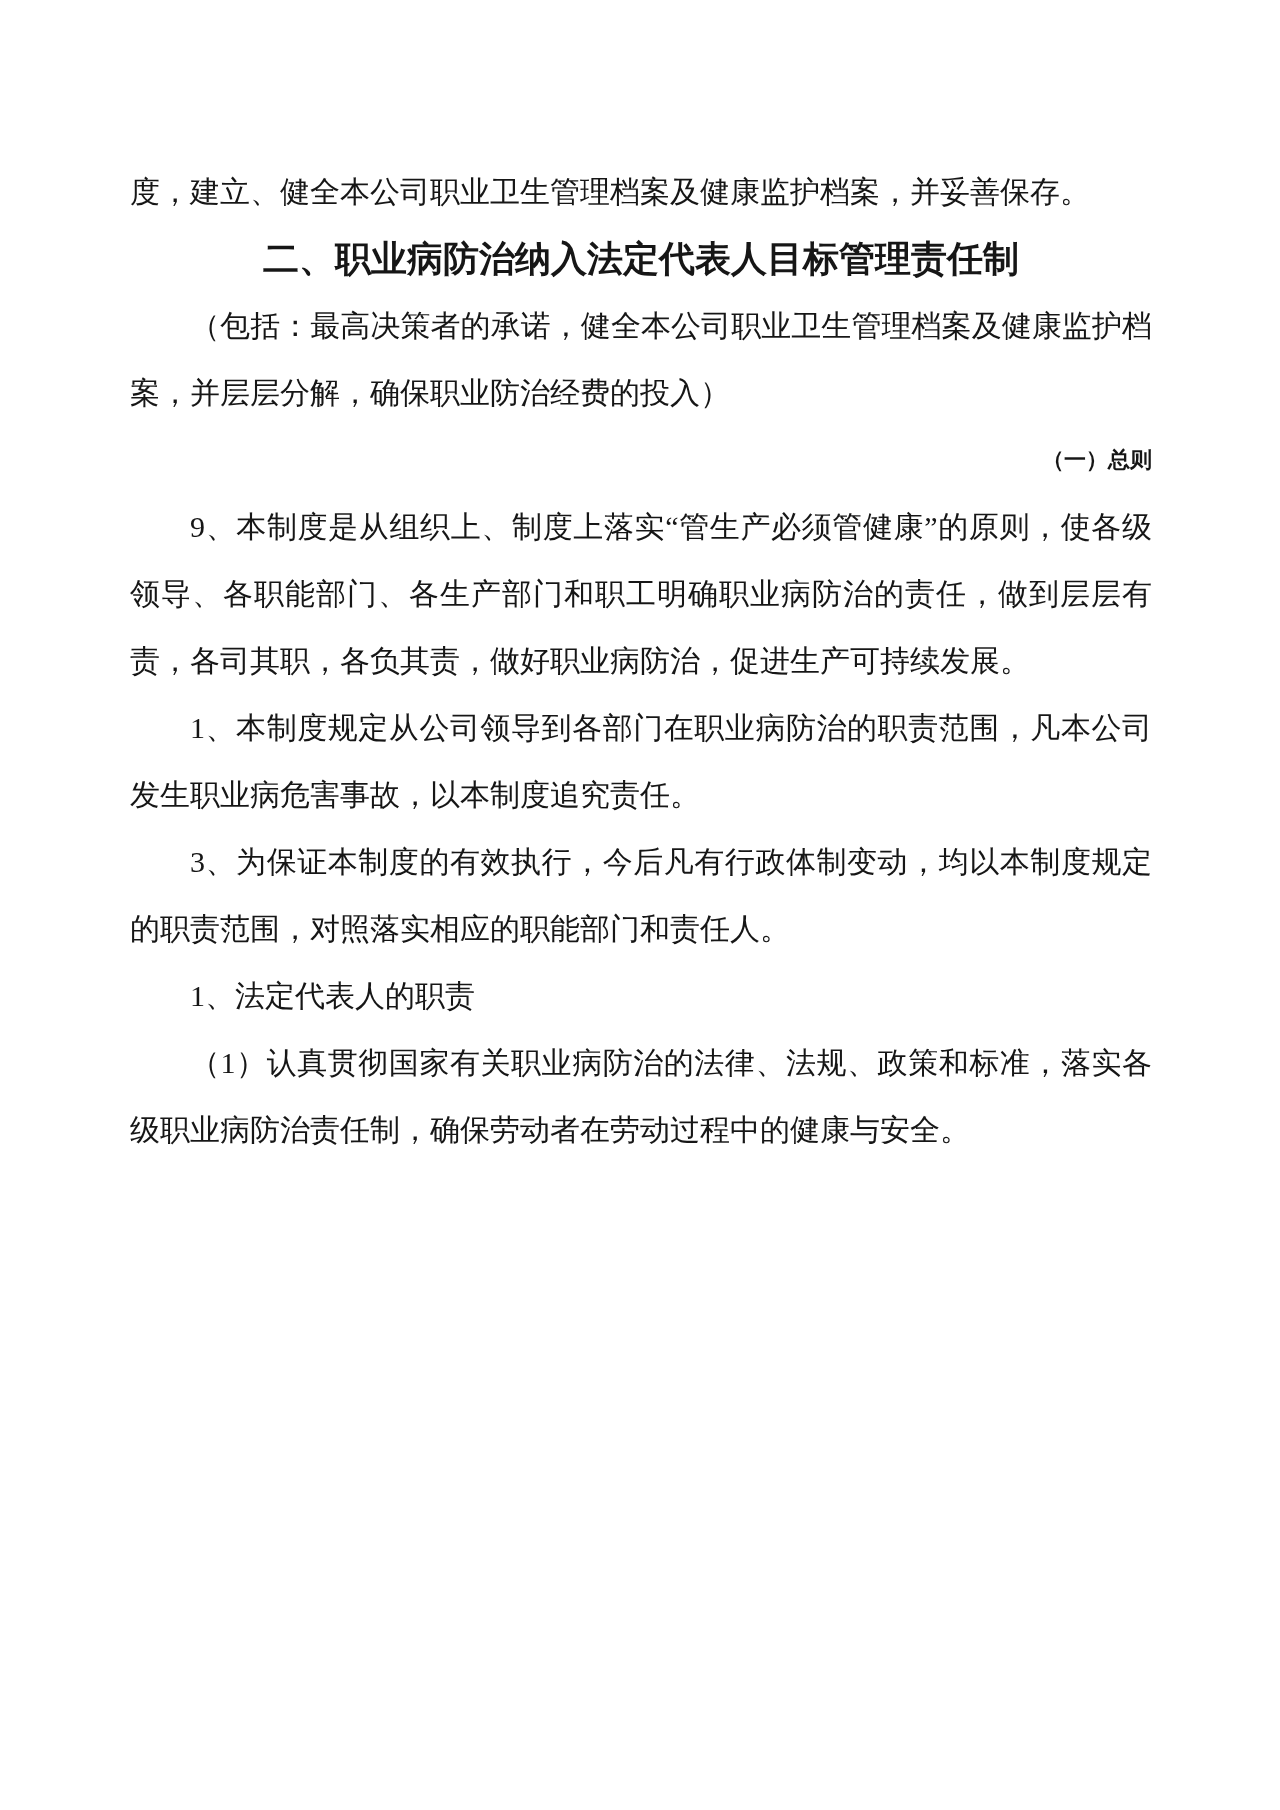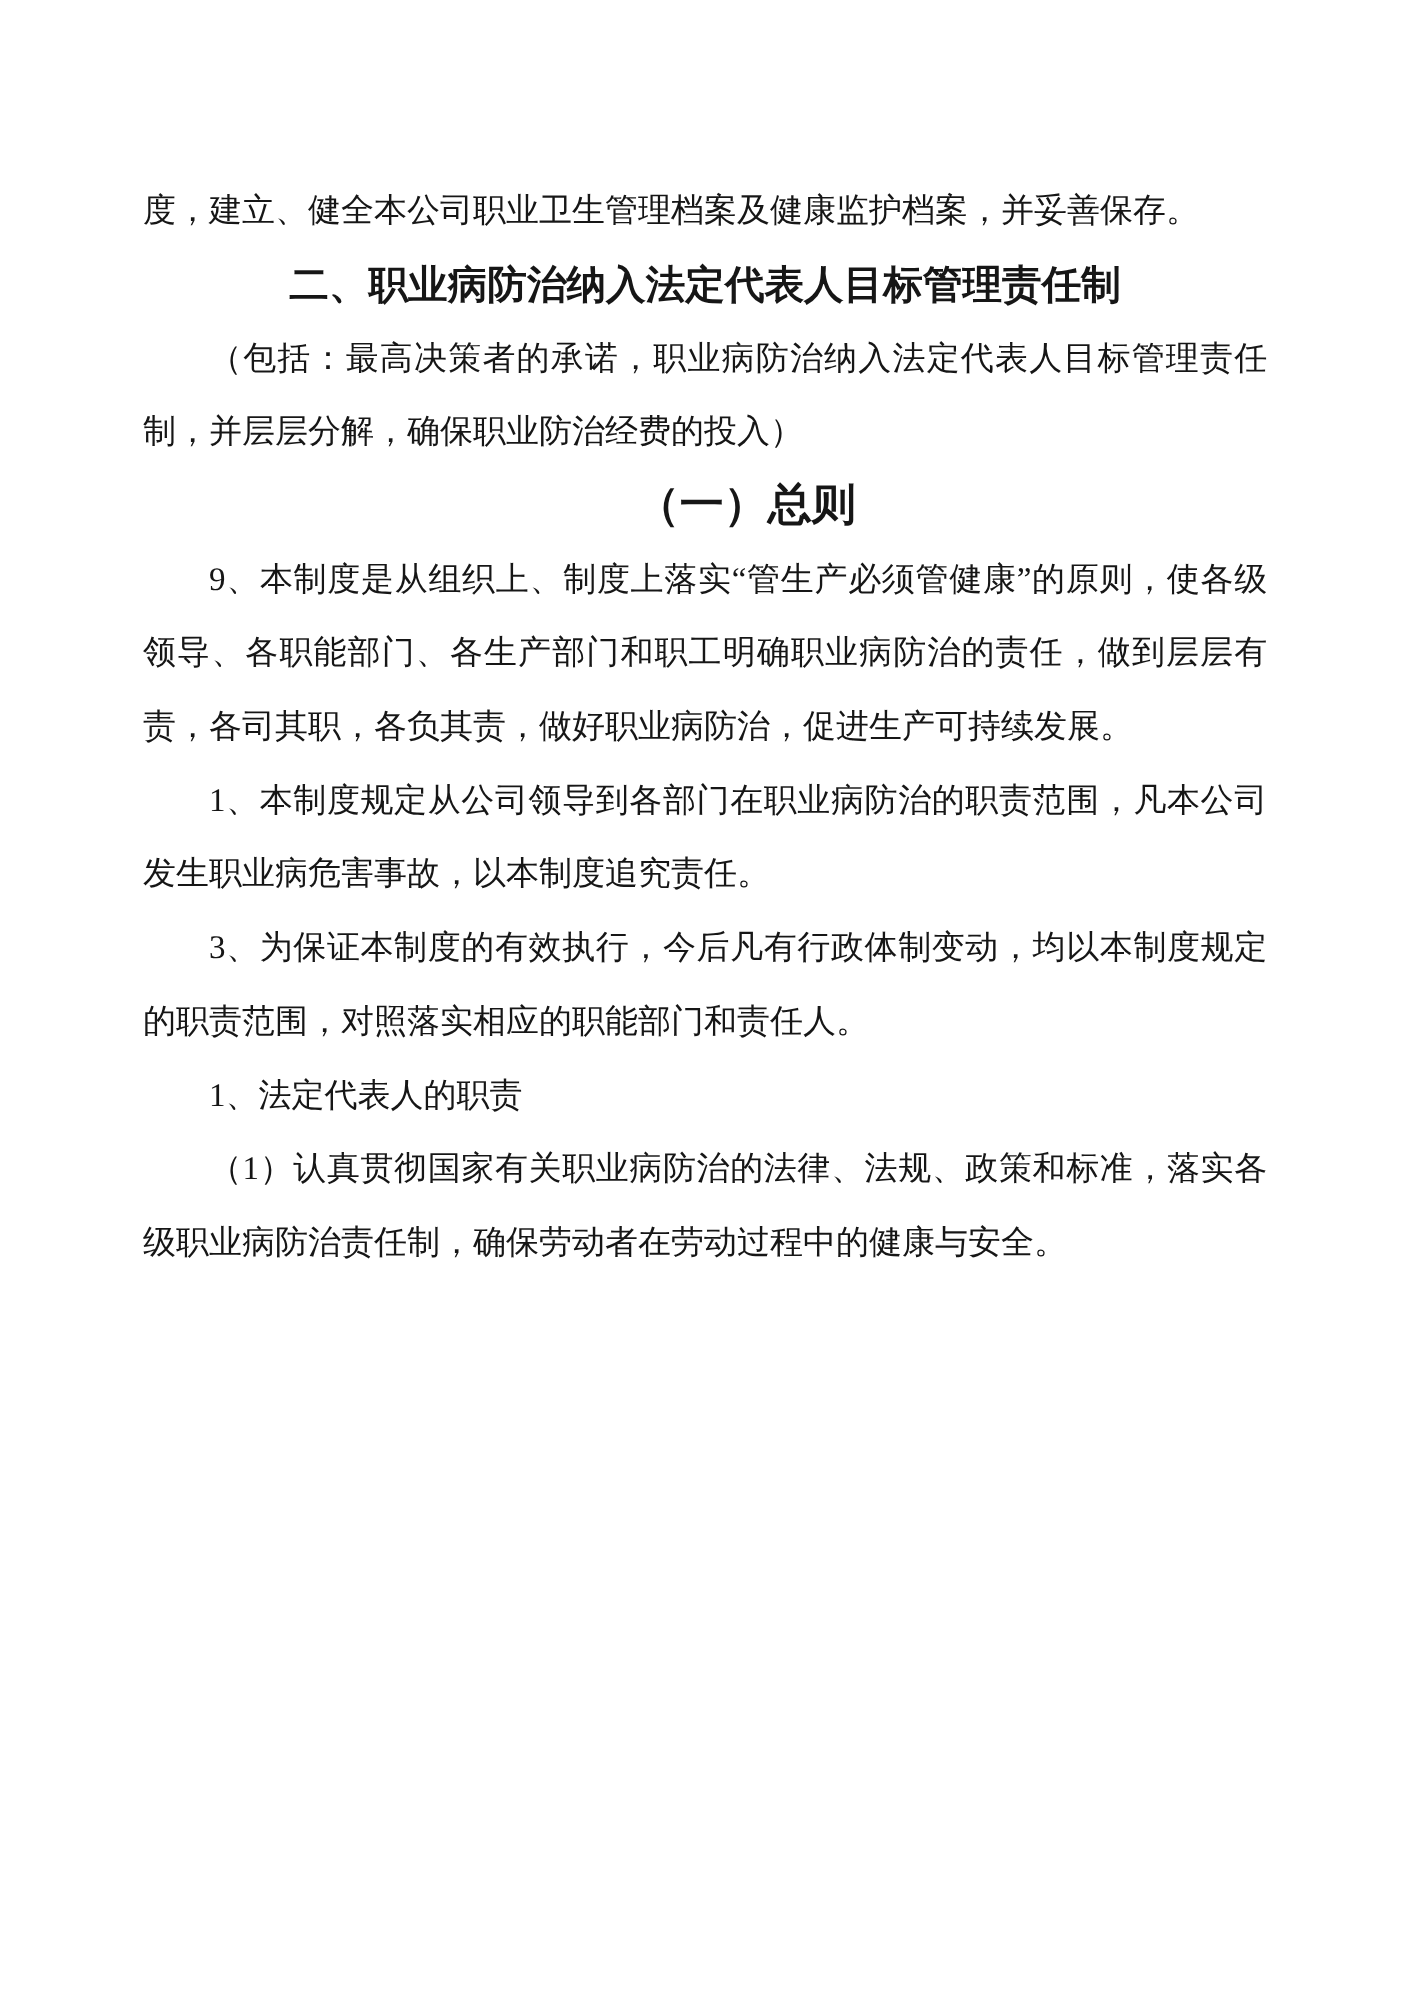--- a/index.html
+++ b/index.html
@@ -40,23 +40,23 @@
     font-weight: bold;
     font-size: 36px;
     line-height: 67px;
     text-align: center;
     text-indent: 0;
   }
   .h2 {
     margin: 0;
     font-family: "Liberation Sans", "DejaVu Sans", sans-serif;
     font-weight: bold;
-    font-size: 40px;
+    font-size: 22px;
     line-height: 67px;
-    text-align: center;
+    text-align: right;
     text-indent: 1.85em;
   }
   .footer {
     position: absolute;
     top: 1680px;
     left: 0;
     width: 1138px;
     text-align: center;
     font-family: "Liberation Sans", "DejaVu Sans", sans-serif;
     font-weight: bold;
@@ -65,21 +65,21 @@
     color: #0f766e;
   }
 </style>
 </head>
 <body>
 
 <div class="page">
   <div class="content">
     <p class="para noindent">度，建立、健全本公司职业卫生管理档案及健康监护档案，并妥善保存。</p>
     <h1 class="h1">二、职业病防治纳入法定代表人目标管理责任制</h1>
-    <p class="para">（包括：最高决策者的承诺，职业病防治纳入法定代表人目标管理责任制，并层层分解，确保职业防治经费的投入）</p>
+    <p class="para">（包括：最高决策者的承诺，健全本公司职业卫生管理档案及健康监护档案，并层层分解，确保职业防治经费的投入）</p>
     <h2 class="h2">（一）总则</h2>
     <p class="para">9、本制度是从组织上、制度上落实“管生产必须管健康”的原则，使各级领导、各职能部门、各生产部门和职工明确职业病防治的责任，做到层层有责，各司其职，各负其责，做好职业病防治，促进生产可持续发展。</p>
     <p class="para">1、本制度规定从公司领导到各部门在职业病防治的职责范围，凡本公司发生职业病危害事故，以本制度追究责任。</p>
     <p class="para">3、为保证本制度的有效执行，今后凡有行政体制变动，均以本制度规定的职责范围，对照落实相应的职能部门和责任人。</p>
     <p class="para">1、法定代表人的职责</p>
     <p class="para">（1）认真贯彻国家有关职业病防治的法律、法规、政策和标准，落实各级职业病防治责任制，确保劳动者在劳动过程中的健康与安全。</p>
   </div>
 
   <div class="footer">第 2 页 共 46 页</div>
 </div>

